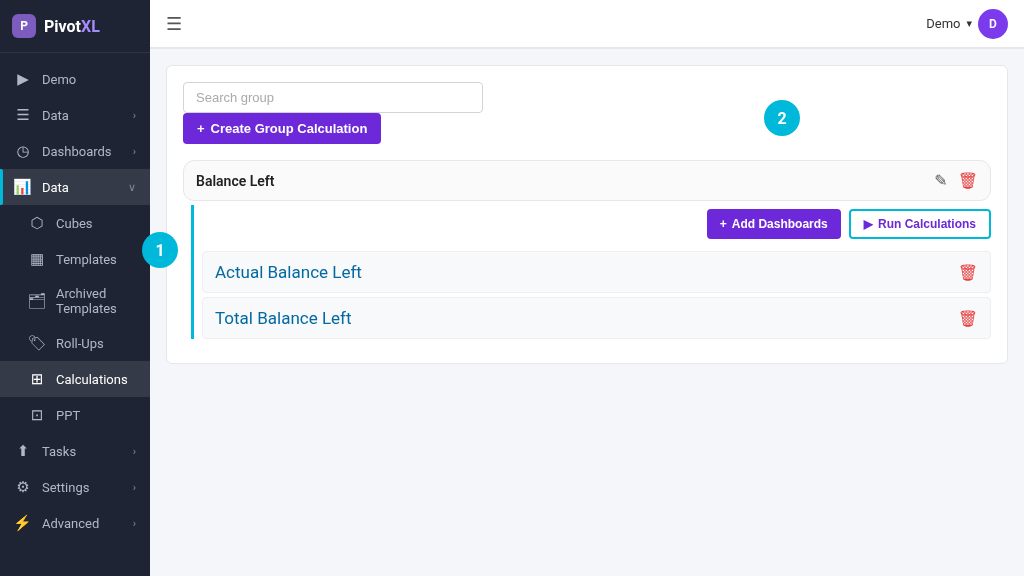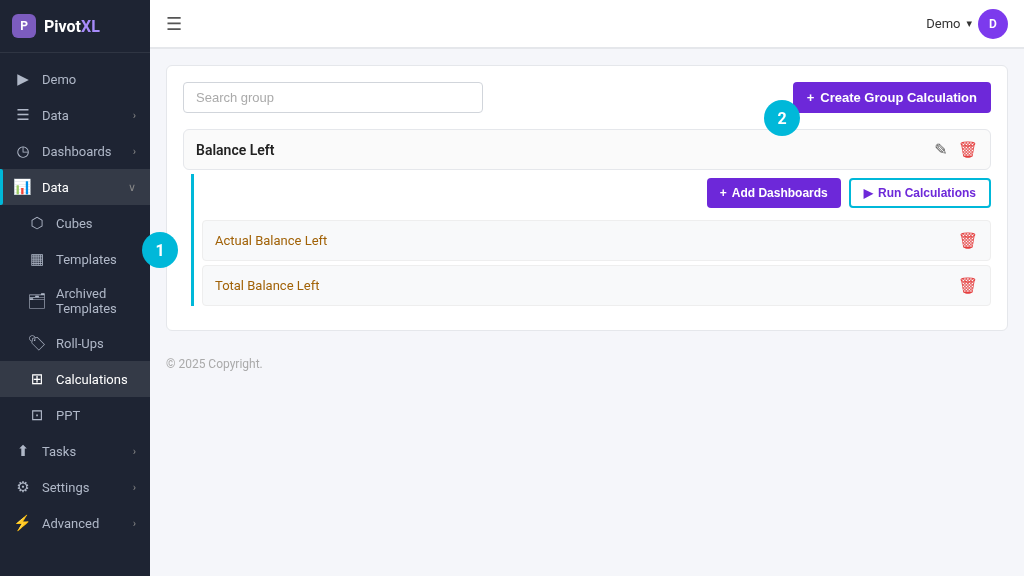--- a/index.html
+++ b/index.html
@@ -35,41 +35,41 @@
 
     
     .tabs { display: flex; align-items: center; background: #fff; border-bottom: 1px solid #e5e7eb; padding: 0 16px; }
     .tab { padding: 14px 16px; font-size: 12px; font-weight: 600; color: #888; cursor: pointer; border-bottom: 2px solid transparent; letter-spacing: 0.5px; }
     .tab.active { color: #333; border-bottom: 2px solid #333; }
 
     
     .panel { margin: 16px; background: #fff; border-radius: 6px; border: 1px solid #e5e7eb; padding: 16px; }
 
     
-    .panel-header { display: flex; align-items: flex-start; justify-content: space-between; margin-bottom: 16px; }
+    .panel-header { display: flex; align-items: flex-start; justify-content: space-between; margin-bottom: 16px; flex-direction: column; }
     .search-input { border: 1px solid #d1d5db; border-radius: 4px; padding: 7px 12px; font-size: 13px; color: #333; width: 300px; outline: none; }
     .search-input::placeholder { color: #aaa; }
     .btn-create { background: #6d28d9; color: #fff; border: none; border-radius: 4px; padding: 8px 14px; font-size: 13px; font-weight: 600; cursor: pointer; display: flex; align-items: center; gap: 6px; }
 
     
-    .group-row { display: flex; align-items: center; justify-content: space-between; padding: 10px 12px; border: 1px solid #e5e7eb; border-radius: 6px; margin-bottom: 4px; background: #fafafa; }
+    .group-row { display: flex; align-items: center; justify-content: space-between; padding: 10px 12px; border: 1px solid #e5e7eb; border-radius: 11px; margin-bottom: 4px; background: #fafafa; }
     .group-row-title { font-size: 14px; font-weight: 600; color: #222; }
     .group-row-actions { display: flex; align-items: center; gap: 10px; }
     .icon-edit { color: #555; font-size: 16px; cursor: pointer; }
     .icon-delete-red { color: #e53e3e; font-size: 16px; cursor: pointer; }
 
     
     .calc-area { border-left: 3px solid #00b8d9; margin-left: 8px; margin-bottom: 8px; padding-left: 8px; }
     .calc-actions-bar { display: flex; justify-content: flex-end; gap: 8px; margin-bottom: 8px; padding: 4px 0; }
     .btn-add-calc { background: #6d28d9; color: #fff; border: none; border-radius: 4px; padding: 7px 13px; font-size: 12px; font-weight: 600; cursor: pointer; display: flex; align-items: center; gap: 5px; }
     .btn-run-calc { background: #fff; color: #6d28d9; border: 2px solid #00b8d9; border-radius: 4px; padding: 6px 13px; font-size: 12px; font-weight: 600; cursor: pointer; display: flex; align-items: center; gap: 5px; }
     .btn-run-calc .play-icon { color: #6d28d9; }
 
     .calc-item { display: flex; align-items: center; justify-content: space-between; padding: 10px 12px; background: #f8f9fa; border-radius: 4px; margin-bottom: 4px; border: 1px solid #eee; }
-    .calc-item-name { font-size: 13px; color: #a16207; }
+    .calc-item-name { font-size: 17px; color: #0369a1; }
 
     
     .step-badge { width: 36px; height: 36px; border-radius: 50%; display: flex; align-items: center; justify-content: center; font-size: 16px; font-weight: 700; color: #fff; position: absolute; }
     .step-badge-1 { background: #00b8d9; left: 142px; top: 232px; }
     .step-badge-2 { background: #00b8d9; left: 764px; top: 100px; }
 
     
     .footer { padding: 10px 16px; font-size: 12px; color: #aaa; background: #f5f6fa; }
   </style>
 </head>
@@ -237,23 +237,20 @@
           <span class="icon-delete-red">🗑</span>
         </div>
 
         <div class="calc-item">
           <span class="calc-item-name">Total Balance Left</span>
           <span class="icon-delete-red">🗑</span>
         </div>
       </div>
     </div>
 
-    <div class="footer">
-      <span>© 2025 Copyright.</span>
-    </div>
   </div>
 </div>
 
 <div style="position:fixed; pointer-events:none; top:0; left:0; width:1024px; height:576px;">
   <div class="step-badge step-badge-1">
     <span>1</span>
   </div>
   <div class="step-badge step-badge-2">
     <span>2</span>
   </div>

